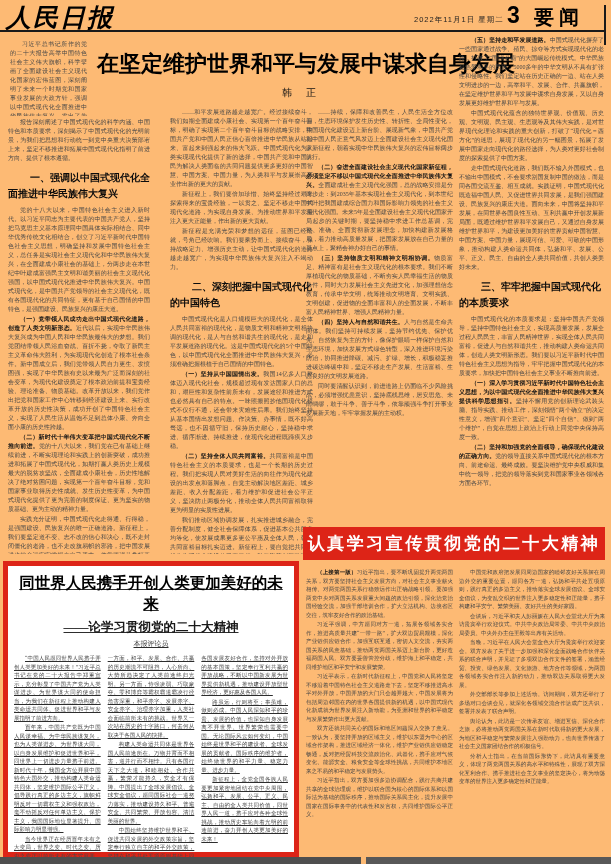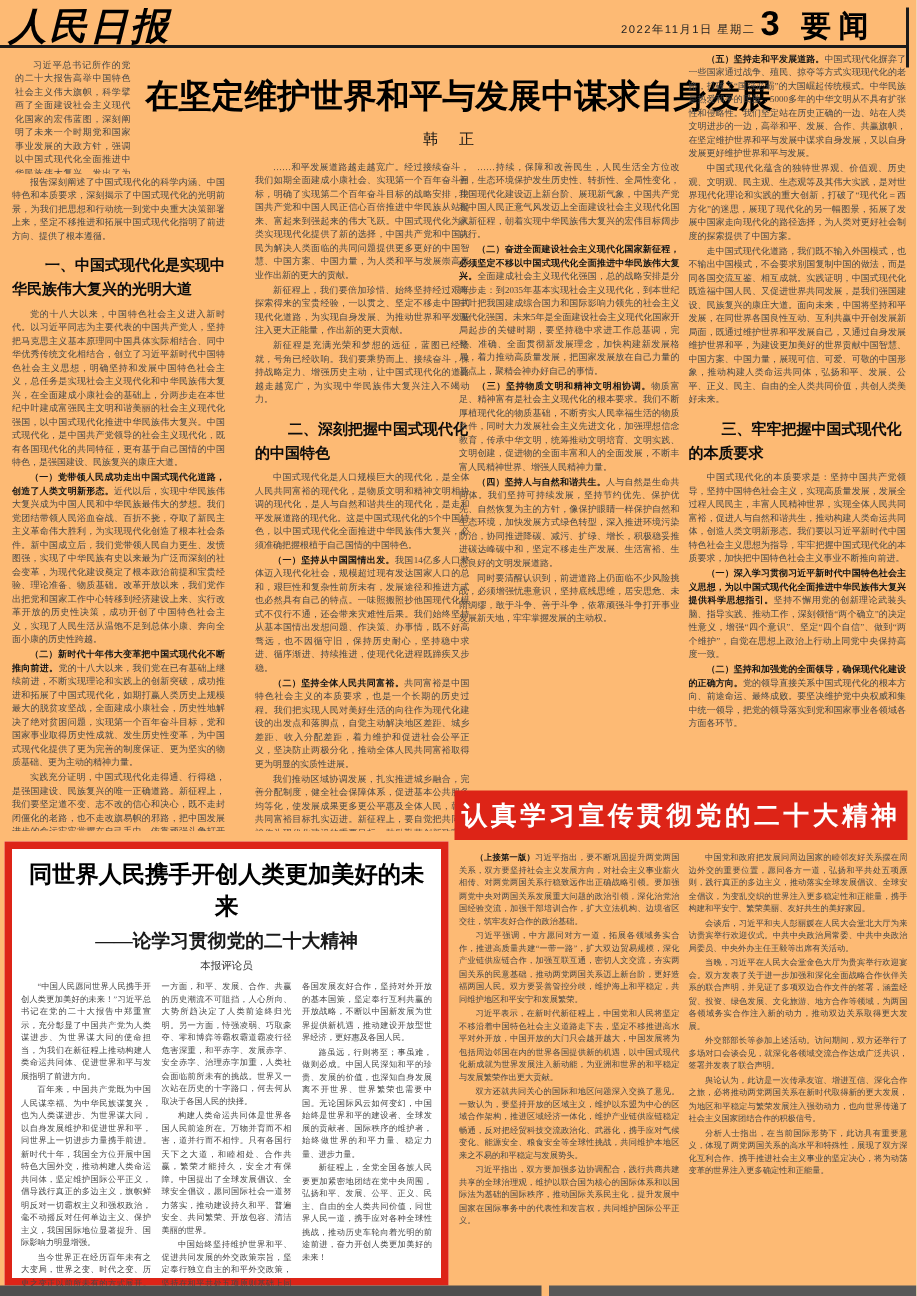--- a/index.html
+++ b/index.html
@@ -31,21 +31,21 @@
   .para{text-indent:2em;margin:0 0 1px 0;}
   .lead{font-weight:bold;color:#161616;}
   .sec-h{font-family:"Liberation Sans",sans-serif;font-weight:bold;font-size:10px;line-height:1.55;
          color:#0c0c0c;margin:7px 0 5px 0;text-indent:2.2em;text-align:left;}
   
   .banner{position:absolute;left:303px;top:527px;width:302px;height:33px;background:#dd2417;
           color:#fff;font-family:"Liberation Sans",sans-serif;font-weight:900;font-size:17px;
           letter-spacing:2.5px;text-align:center;line-height:33px;}
   
   .ed-box{position:absolute;left:3px;top:561px;width:296px;height:296px;border:5px solid #dd2417;
-          box-sizing:border-box;background:#fff;padding:4px 6px;}
+          box-sizing:border-box;background:#fff;padding:4px 6px;text-decoration:underline;}
   .ed-title{font-family:"Liberation Sans",sans-serif;font-weight:900;font-size:15.5px;color:#000;
           text-align:center;margin:3px 0 2px 0;}
   .ed-sub{font-size:12.5px;font-weight:bold;color:#1a1a1a;text-align:center;margin:4px 0 2px 0;}
   .ed-byline{font-size:7px;color:#333;text-align:center;margin:3px 0 5px 0;}
   .ed-body{column-count:3;column-gap:7px;height:212px;overflow:hidden;}
   .ed-body p{font-size:5.5px;line-height:1.55;}
   
   .cont{position:absolute;top:568px;height:286px;overflow:hidden;}
   #cont1{left:306px;width:147px;}
   #cont2{left:459px;width:146px;}
@@ -72,21 +72,21 @@
 
   <div class="headline">
     <div class="title">在坚定维护世界和平与发展中谋求自身发展</div>
     <div class="author">韩正</div>
   </div>
 
   <div class="col t" id="col1">
     <div>
         <p class="para">报告深刻阐述了中国式现代化的科学内涵、中国特色和本质要求，深刻揭示了中国式现代化的光明前景，为我们把思想和行动统一到党中央重大决策部署上来，坚定不移推进和拓展中国式现代化指明了前进方向、提供了根本遵循。</p>
       </div>
-    <div class="sec-h">一、中国式现代化是实现中华民族伟大复兴的光明大道</div>
+    <div class="sec-h">一、强调以中国式现代化全面推进中华民族伟大复兴</div>
     <div>
         <p class="para">党的十八大以来，中国特色社会主义进入新时代。以习近平同志为主要代表的中国共产党人，坚持把马克思主义基本原理同中国具体实际相结合、同中华优秀传统文化相结合，创立了习近平新时代中国特色社会主义思想，明确坚持和发展中国特色社会主义，总任务是实现社会主义现代化和中华民族伟大复兴，在全面建成小康社会的基础上，分两步走在本世纪中叶建成富强民主文明和谐美丽的社会主义现代化强国，以中国式现代化推进中华民族伟大复兴。中国式现代化，是中国共产党领导的社会主义现代化，既有各国现代化的共同特征，更有基于自己国情的中国特色，是强国建设、民族复兴的康庄大道。</p>
         <p class="para"><b class="lead">（一）党带领人民成功走出中国式现代化道路，创造了人类文明新形态。</b>近代以后，实现中华民族伟大复兴成为中国人民和中华民族最伟大的梦想。我们党团结带领人民浴血奋战、百折不挠，夺取了新民主主义革命伟大胜利，为实现现代化创造了根本社会条件。新中国成立后，我们党带领人民自力更生、发愤图强，实现了中华民族有史以来最为广泛而深刻的社会变革，为现代化建设奠定了根本政治前提和宝贵经验、理论准备、物质基础。改革开放以来，我们党作出把党和国家工作中心转移到经济建设上来、实行改革开放的历史性决策，成功开创了中国特色社会主义，实现了人民生活从温饱不足到总体小康、奔向全面小康的历史性跨越。</p>
         <p class="para"><b class="lead">（二）新时代十年伟大变革把中国式现代化不断推向前进。</b>党的十八大以来，我们党在已有基础上继续前进，不断实现理论和实践上的创新突破，成功推进和拓展了中国式现代化，如期打赢人类历史上规模最大的脱贫攻坚战，全面建成小康社会，历史性地解决了绝对贫困问题，实现第一个百年奋斗目标，党和国家事业取得历史性成就、发生历史性变革，为中国式现代化提供了更为完善的制度保证、更为坚实的物质基础、更为主动的精神力量。</p>
         <p class="para">实践充分证明，中国式现代化走得通、行得稳，是强国建设、民族复兴的唯一正确道路。新征程上，我们要坚定道不变、志不改的信心和决心，既不走封闭僵化的老路，也不走改旗易帜的邪路，把中国发展进步的命运牢牢掌握在自己手中，依靠顽强斗争打开事业发展新天地。</p>
       </div>
   </div>
 
   <div class="col t" id="col2">
     <div>

